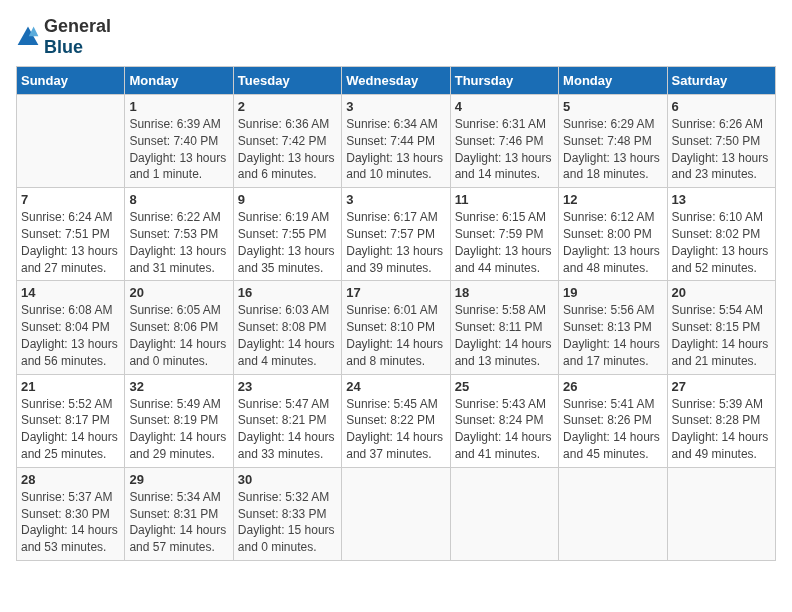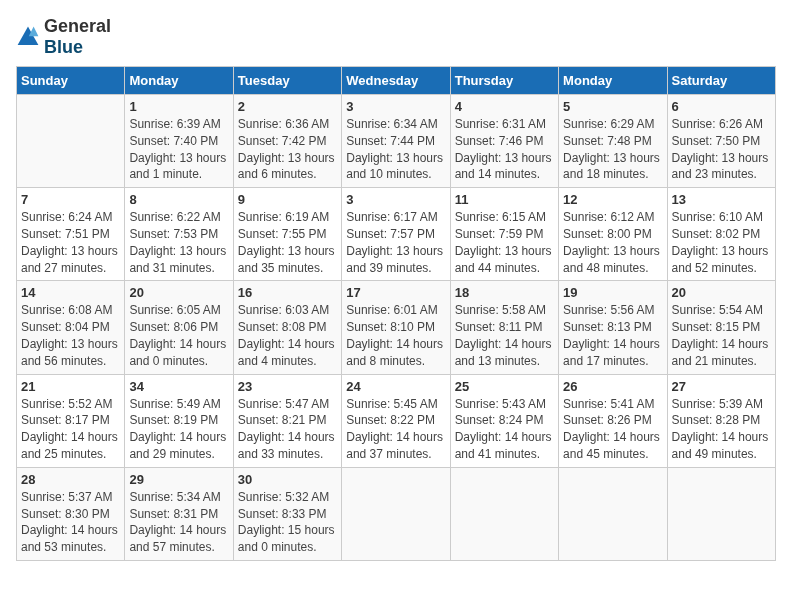--- a/index.html
+++ b/index.html
@@ -208,21 +208,21 @@
           <span class="day-number">20</span>
           <div class="day-info">Sunrise: 5:54 AM<br>Sunset: 8:15 PM<br>Daylight: 14 hours and 21 minutes.</div>
         </td>
       </tr>
       <tr>
         <td>
           <span class="day-number">21</span>
           <div class="day-info">Sunrise: 5:52 AM<br>Sunset: 8:17 PM<br>Daylight: 14 hours and 25 minutes.</div>
         </td>
         <td>
-          <span class="day-number">34</span>
+          <span class="day-number">32</span>
           <div class="day-info">Sunrise: 5:49 AM<br>Sunset: 8:19 PM<br>Daylight: 14 hours and 29 minutes.</div>
         </td>
         <td>
           <span class="day-number">23</span>
           <div class="day-info">Sunrise: 5:47 AM<br>Sunset: 8:21 PM<br>Daylight: 14 hours and 33 minutes.</div>
         </td>
         <td>
           <span class="day-number">24</span>
           <div class="day-info">Sunrise: 5:45 AM<br>Sunset: 8:22 PM<br>Daylight: 14 hours and 37 minutes.</div>
         </td>

